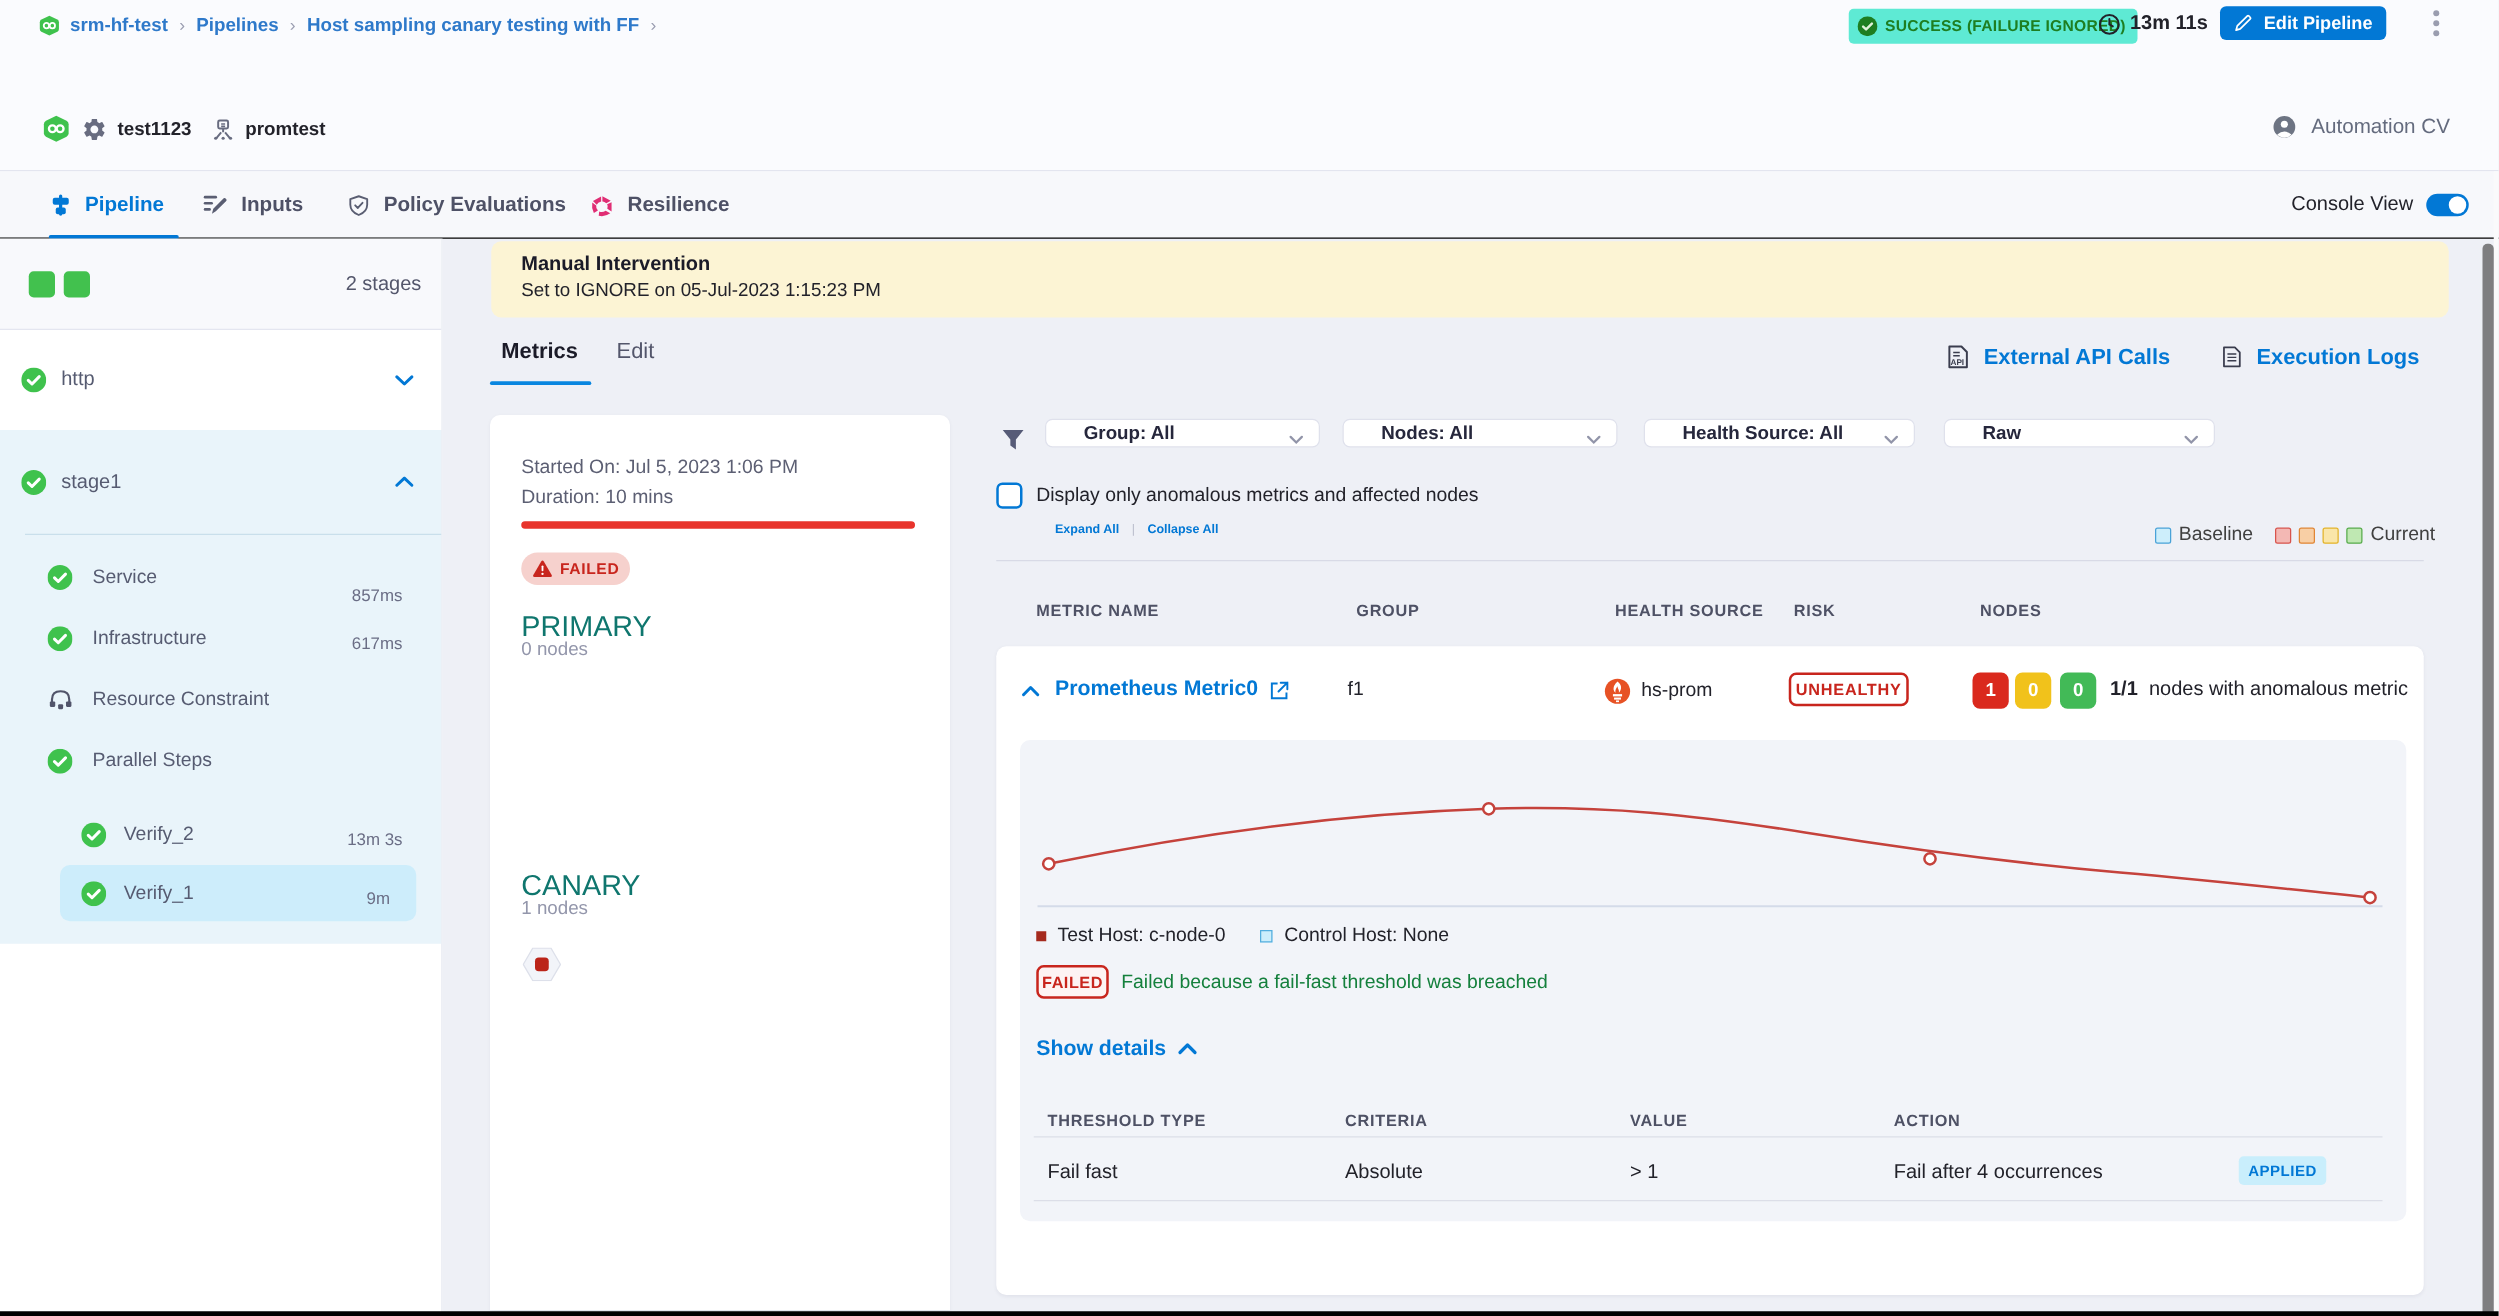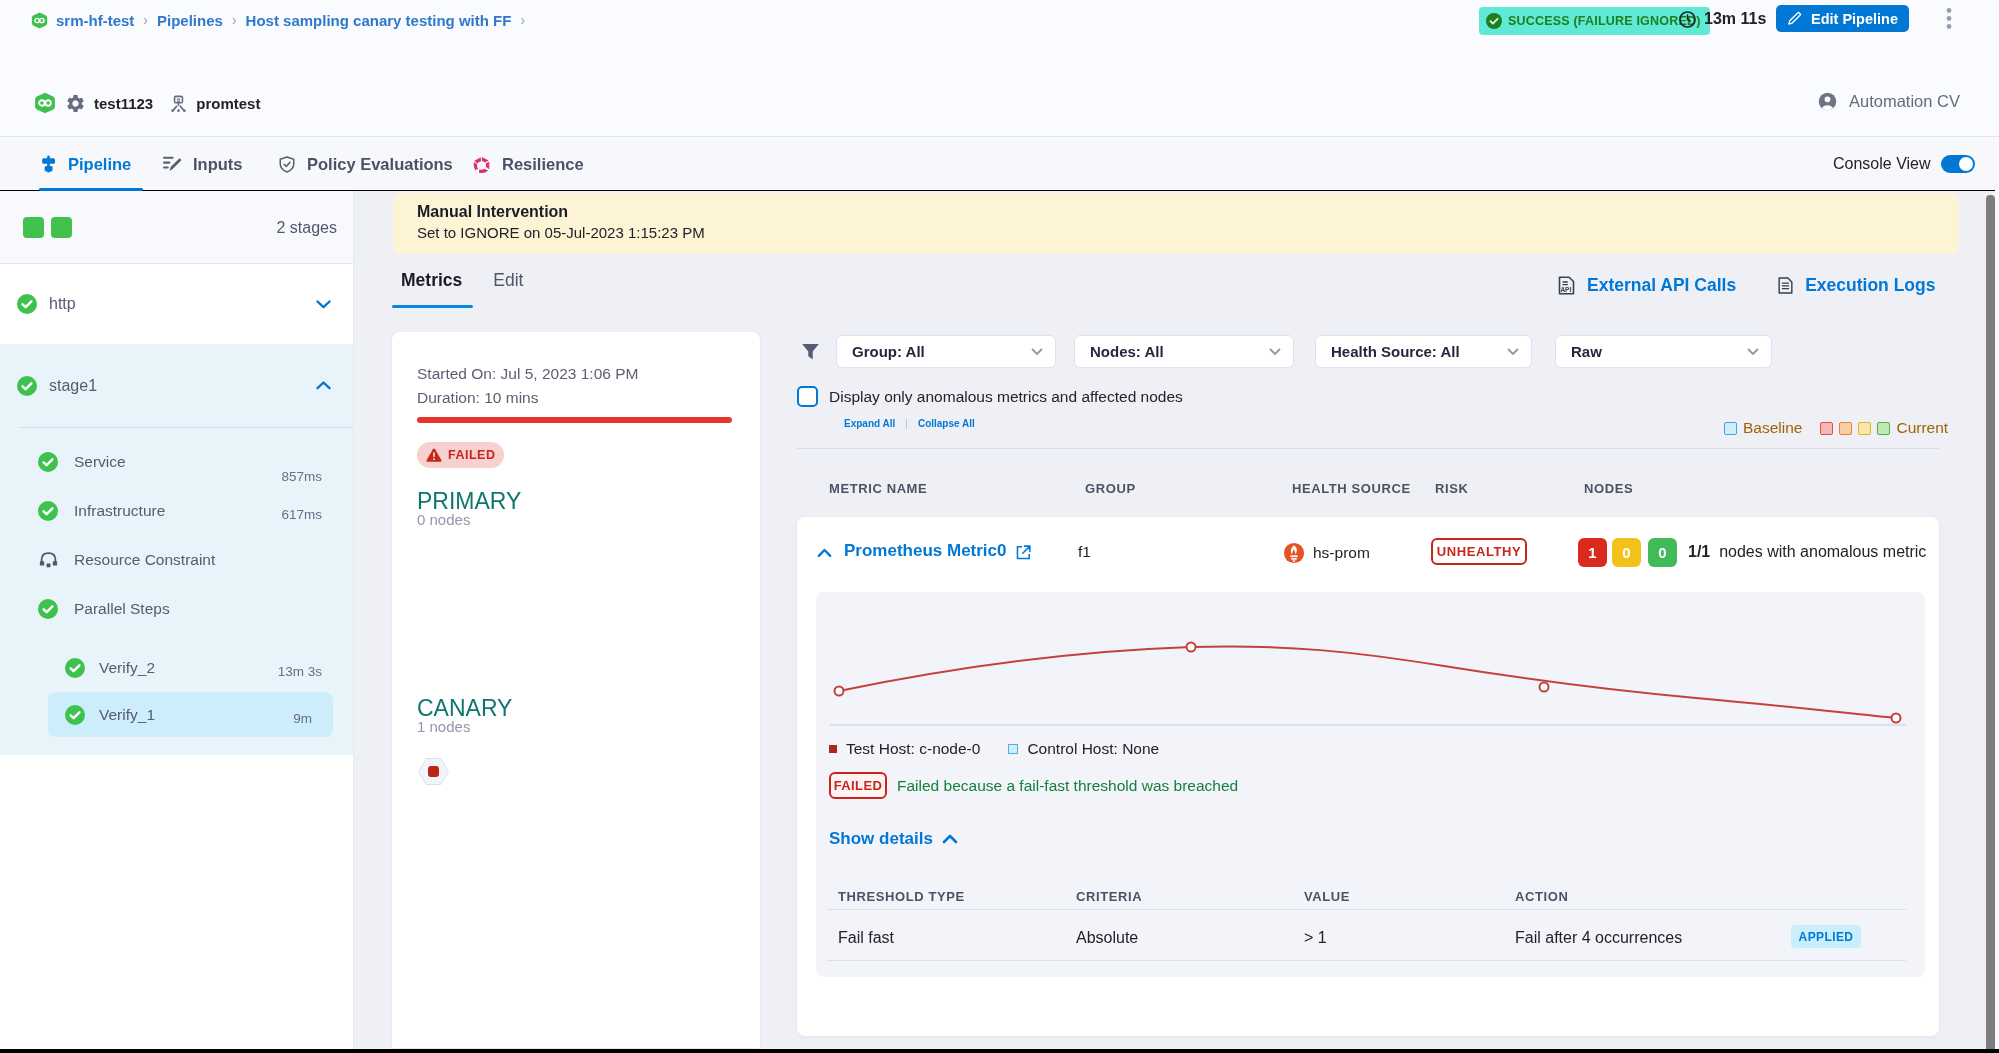--- a/index.html
+++ b/index.html
@@ -64,28 +64,28 @@
 #redbar { position:absolute; left:25px; top:85px; width:315px; height:6px; background:#e8342c; border-radius:3px; }
 #failpill { position:absolute; left:25px; top:110px; height:26px; background:#f6d1cd; border-radius:13px; display:flex; align-items:center; padding:0 9px 0 9px; }
 #failpill span { color:#c8251d; font-size:12.5px; font-weight:700; letter-spacing:0.5px; margin-left:6px; }
 .grp { position:absolute; left:25px; font-size:23px; color:#0f766e; }
 .grpn { position:absolute; left:25px; font-size:15px; color:#9396ab; }
 
 
 #rlinks { left:1556px; top:275px; display:flex; align-items:center; }
 #rlinks .lk { color:#0278d5; font-size:17.5px; font-weight:700; }
 #filters { left:797px; top:335px; }
-.dd { position:absolute; top:0; height:33px; background:#fff; border:1px solid #dfe1ec; border-radius:6px; display:flex; align-items:center; font-size:15px; font-weight:700; color:#26273c; padding-left:15px; }
+.dd { position:absolute; top:0; height:23px; background:#fff; border:1px solid #dfe1ec; border-radius:6px; display:flex; align-items:center; font-size:15px; font-weight:700; color:#26273c; padding-left:30px; }
 .dd .dchev { position:absolute; right:12px; top:12px; }
 #chkrow { left:797px; top:386px; display:flex; align-items:center; }
 #chkbox { width:21px; height:21px; border:2px solid #0278d5; border-radius:5px; background:#fff; }
 #chkrow span { font-size:15.5px; color:#22222a; margin-left:11px; }
 #expand { left:797px; top:418px; font-size:10px; font-weight:700; color:#0278d5; display:flex; align-items:center;margin-left:47px;}
 #expand .bar { color:#b9bccc; font-weight:400; margin:0 10px; }
-#legend { left:1724px; top:419px; display:flex; align-items:center; font-size:15.5px; color:#a16207; }
+#legend { left:1724px; top:419px; display:flex; align-items:center; font-size:15.5px; color:#404040; }
 .lsq { width:13px; height:13px; border-radius:2px; margin-right:6px; }
 #hdr-div { left:797px; top:448px; width:1142px; height:1px; background:#d8dae6; }
 .th { position:absolute; top:481px; font-size:13px; font-weight:700; color:#4e5165; letter-spacing:0.6px; }
 
 
 #metcard { left:797px; top:517px; width:1142px; height:519px; background:#fff; border-radius:8px; box-shadow:0 1px 3px rgba(40,41,61,0.06); }
 #mrow { position:absolute; left:0; top:0; width:100%; height:75px; }
 #mname { position:absolute; left:47px; top:24px; font-size:17px; font-weight:700; color:#0278d5; }
 #mf1 { position:absolute; left:281px; top:26px; font-size:15.5px; color:#22222a; }
 #mhs { position:absolute; left:486px; top:25px; display:flex; align-items:center; font-size:15.5px; color:#22222a; }

